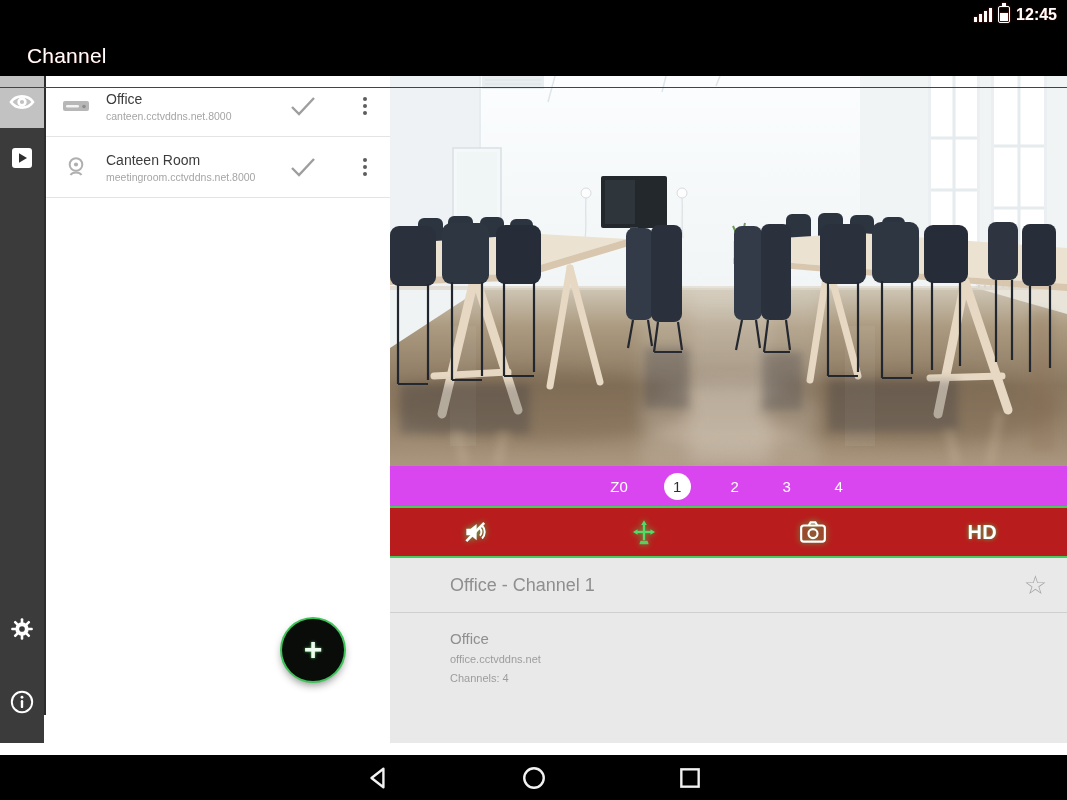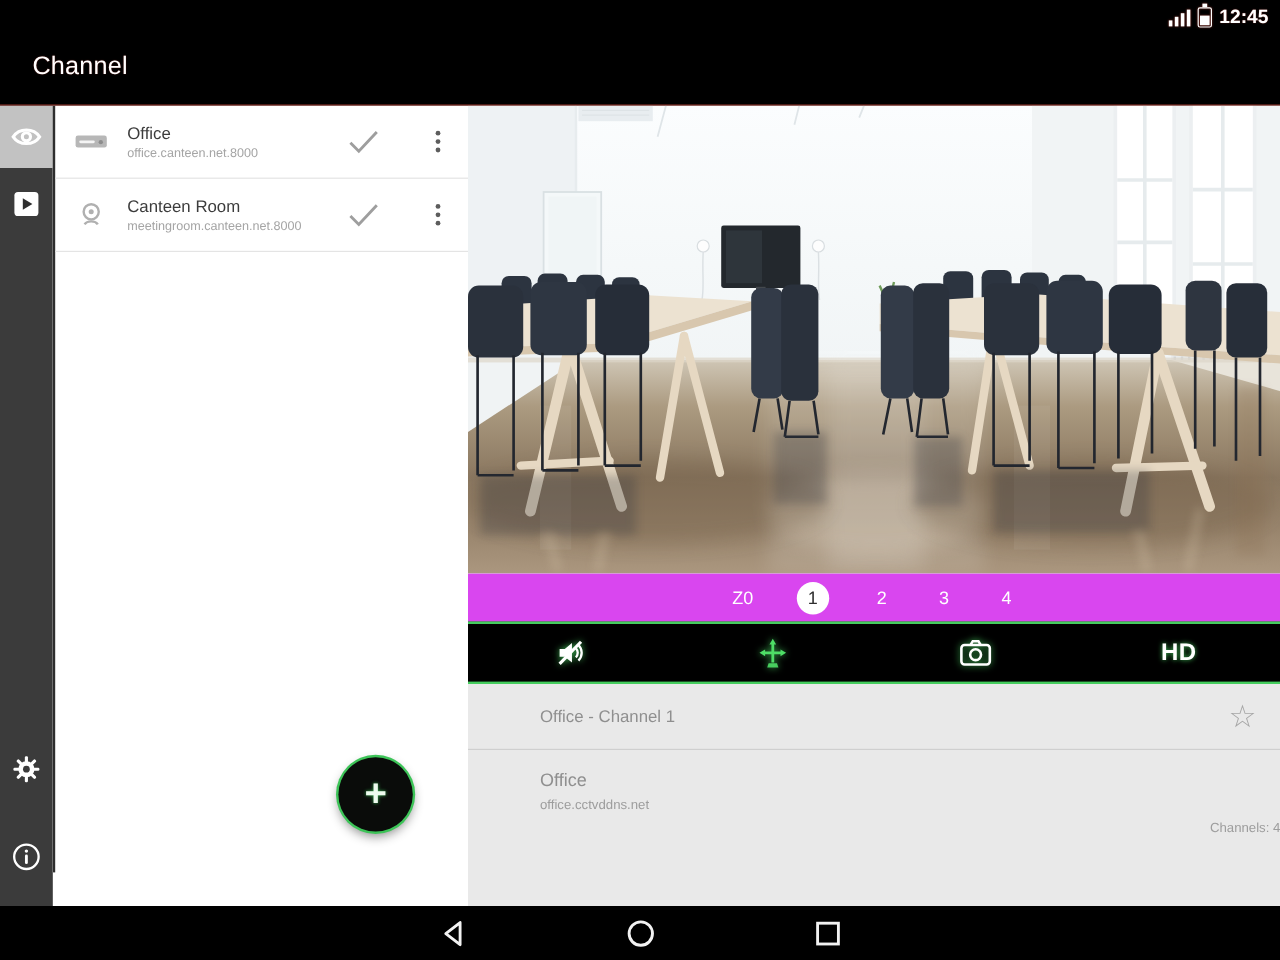--- a/index.html
+++ b/index.html
@@ -14,21 +14,21 @@
   .statusbar { position:absolute; top:3px; right:10px; display:flex; align-items:flex-end; gap:6px; height:22px; }
   .statusbar .time { color:#fff; font-size:16px; font-weight:bold; line-height:20px; text-shadow:0 0 1px rgba(210,60,45,.65); }
   .sigbars { display:flex; align-items:flex-end; gap:2px; padding-bottom:3px; filter:drop-shadow(0 0 1px rgba(210,60,45,.6)); }
   .sigbars i { display:block; width:3px; background:#fff; }
   .battery { position:relative; width:12px; height:17px; border:1.5px solid #fff; border-radius:2px; margin-bottom:2px; filter:drop-shadow(0 0 1px rgba(210,60,45,.6)); }
   .battery:before { content:""; position:absolute; top:-4px; left:2.5px; width:4px; height:3px; background:#fff; }
   .battery:after  { content:""; position:absolute; left:1px; right:1px; bottom:1px; height:8px; background:#fff; }
   .apptitle { position:absolute; left:27px; top:44px; color:#fff; font-size:21px; letter-spacing:.2px; text-shadow:0 0 1px rgba(210,60,45,.55); }
 
   
-  .body { position:absolute; top:88px; left:0; width:1067px; height:639px; display:flex;border-radius:10px; }
+  .body { position:absolute; top:76px; left:0; width:1067px; height:639px; display:flex;border-radius:10px; }
 
   
   .rail { width:44px; height:667px; background:#3b3b3b; position:relative; flex:0 0 44px; }
   .rail .tab { position:absolute; left:0; width:44px; height:52px; display:flex; align-items:center; justify-content:center; }
   .tab-live { top:0; background:#c2c2c2; }
   .tab-playback { top:56px; }
   .tab-settings { top:527px; }
   .tab-about { top:600px; }
 
   
@@ -51,34 +51,34 @@
   .player { width:677px; flex:0 0 677px; position:relative; background:#e9e9e9; }
   .videoframe { position:absolute; top:0; left:0; width:677px; height:390px; }
   .videoframe svg { display:block; }
 
   .chbar { position:absolute; top:390px; left:0; width:677px; height:40px; background:#d946ef;
            display:flex; align-items:center; justify-content:center; gap:36px; }
   .chbar .ch { color:#fff; font-size:15px; min-width:16px; text-align:center; cursor:pointer; }
   .chbar .ch.sel { background:#fff; color:#2f2f2f; width:27px; height:27px; min-width:27px; border-radius:50%;
                    display:flex; align-items:center; justify-content:center; }
 
-  .toolbar { position:absolute; top:430px; left:0; width:677px; height:52px; background:#000000;
+  .toolbar { position:absolute; top:430px; left:0; width:677px; height:52px; background:#b91c1c;
              border-top:2px solid #45cd5e; border-bottom:2px solid #45cd5e; display:flex; }
   .toolbtn { flex:1; display:flex; align-items:center; justify-content:center; cursor:pointer; }
   .toolbtn svg { filter:drop-shadow(0 0 3px rgba(69,205,94,.9)); }
   .hdlabel { color:#fff; font-size:20px; font-weight:bold; letter-spacing:.5px; text-shadow:0 0 4px rgba(69,205,94,.9); }
 
   .infopanel { position:absolute; top:482px; left:0; width:677px; height:185px; background:#e9e9e9; }
   .streamrow { height:55px; border-bottom:1px solid #cfcfcf; display:flex; align-items:center; position:relative; }
-  .streamrow .title { margin-left:60px; font-size:14px; color:#8f8f8f; }
+  .streamrow .title { margin-left:60px; font-size:18px; color:#8f8f8f; }
   .star { position:absolute; right:20px; top:50%; transform:translateY(-50%); font-size:26px; color:#a6a6a6; cursor:pointer; line-height:1; }
   .devblock { padding:17px 0 0 60px; }
   .devblock .n { font-size:15px; color:#8f8f8f; }
   .devblock .a { font-size:11px; color:#9d9d9d; margin-top:6px; }
-  .devblock .c { font-size:11px; color:#9d9d9d; margin-top:7px;text-align:right; }
+  .devblock .c { font-size:11px; color:#9d9d9d; margin-top:7px; }
 
   
   .navbar { position:absolute; top:755px; left:0; width:1067px; height:45px; background:#000;
             display:flex; align-items:center; justify-content:center; gap:110px; }
   .navbtn { width:46px; height:36px; display:flex; align-items:center; justify-content:center; cursor:pointer; }
 </style>
 </head>
 <body>
 
 <div class="screen">
@@ -143,21 +143,21 @@
       <div class="rowitem">
         <span class="devicon">
           <svg width="30" height="22" viewBox="0 0 30 22">
             <rect x="2" y="6" width="26" height="10" rx="2" fill="#b7b7b7"></rect>
             <rect x="5" y="10" width="13" height="2.4" rx="1.2" fill="#f4f4f4"></rect>
             <circle cx="23" cy="11.5" r="1.8" fill="#8d8d8d"></circle>
           </svg>
         </span>
         <span class="txt">
           <div class="t1">Office</div>
-          <div class="t2">office.canteen.net.8000</div>
+          <div class="t2">canteen.cctvddns.net.8000</div>
         </span>
         <span class="chk">
           <svg width="30" height="24" viewBox="0 0 30 24">
               <path d="M4,13 L11,20 L26,4" fill="none" stroke="#9e9e9e" stroke-width="2.4"></path>
             </svg>
         </span>
         <span class="kebab">
             <i></i>
             <i></i>
             <i></i>
@@ -168,21 +168,21 @@
       <div class="rowitem">
         <span class="devicon">
           <svg width="24" height="24" viewBox="0 0 24 24">
             <circle cx="12" cy="9.5" r="6.3" fill="none" stroke="#b0b0b0" stroke-width="2"></circle>
             <circle cx="12" cy="9.5" r="2.1" fill="#b0b0b0"></circle>
             <path d="M6.5,20 A6,4.2 0 0 1 17.5,20" fill="none" stroke="#b0b0b0" stroke-width="2"></path>
           </svg>
         </span>
         <span class="txt">
           <div class="t1">Canteen Room</div>
-          <div class="t2">meetingroom.canteen.net.8000</div>
+          <div class="t2">meetingroom.cctvddns.net.8000</div>
         </span>
         <span class="chk">
           <svg width="30" height="24" viewBox="0 0 30 24">
               <path d="M4,13 L11,20 L26,4" fill="none" stroke="#9e9e9e" stroke-width="2.4"></path>
             </svg>
         </span>
         <span class="kebab">
             <i></i>
             <i></i>
             <i></i>

